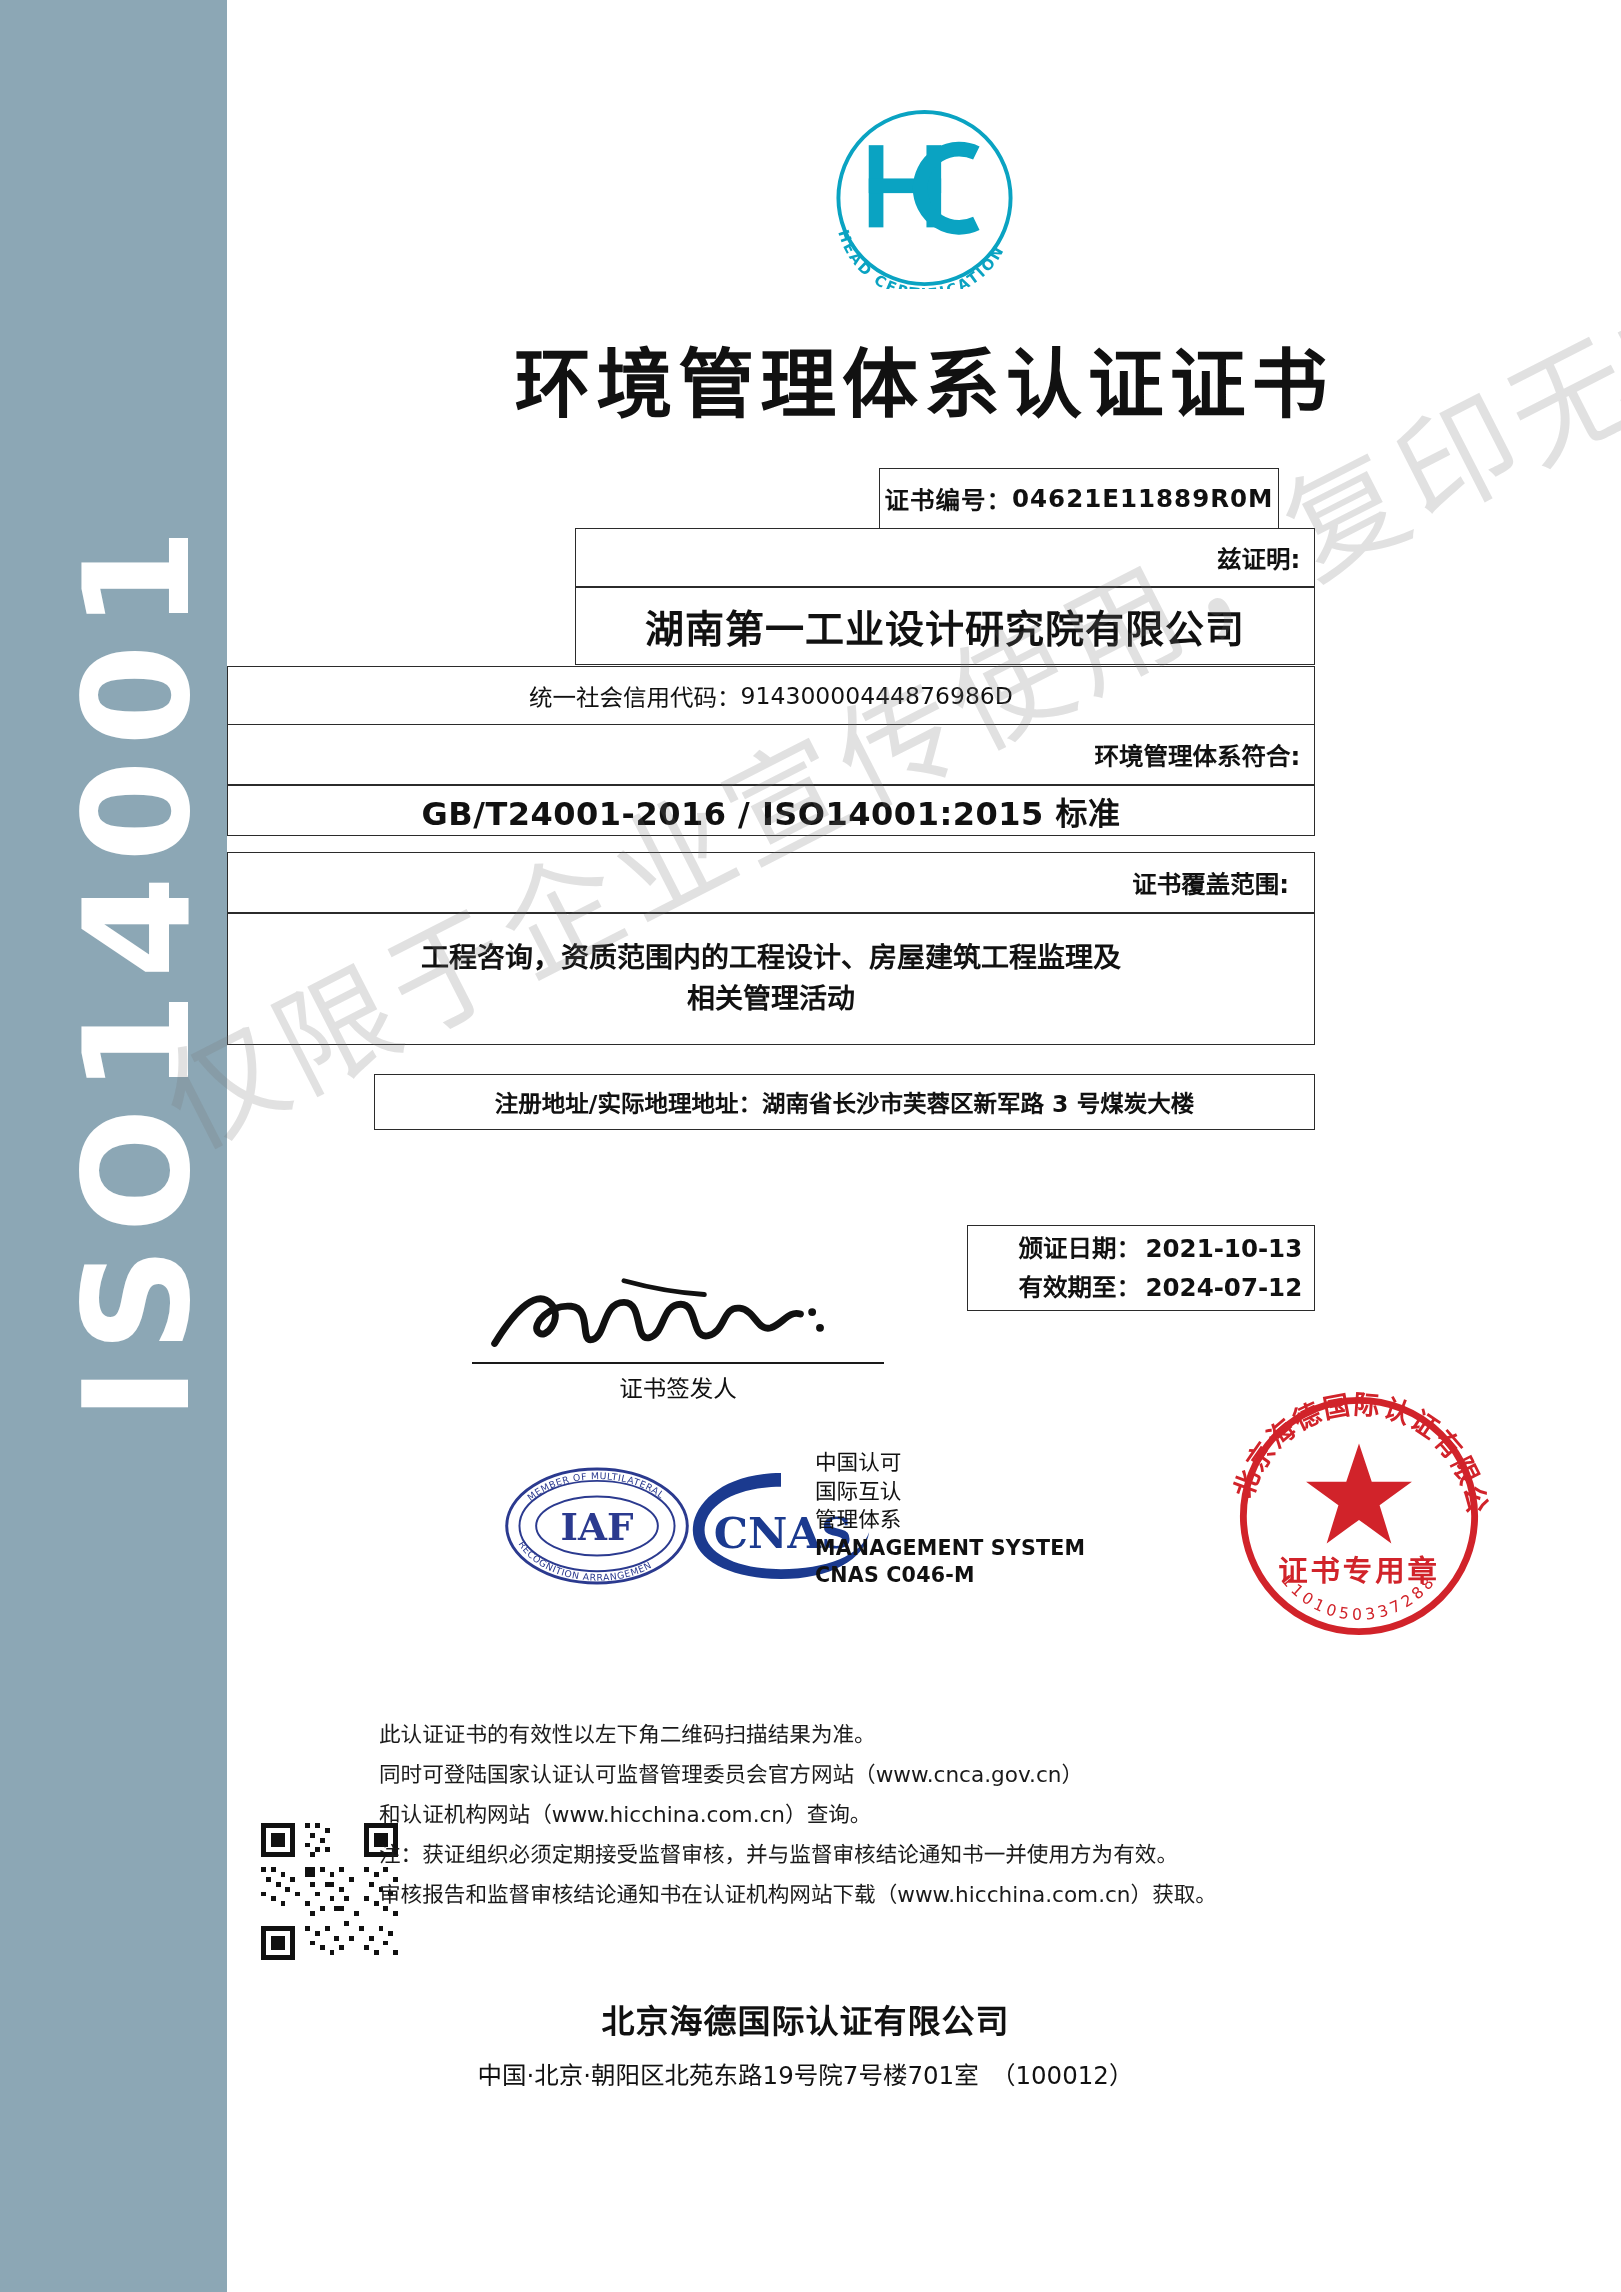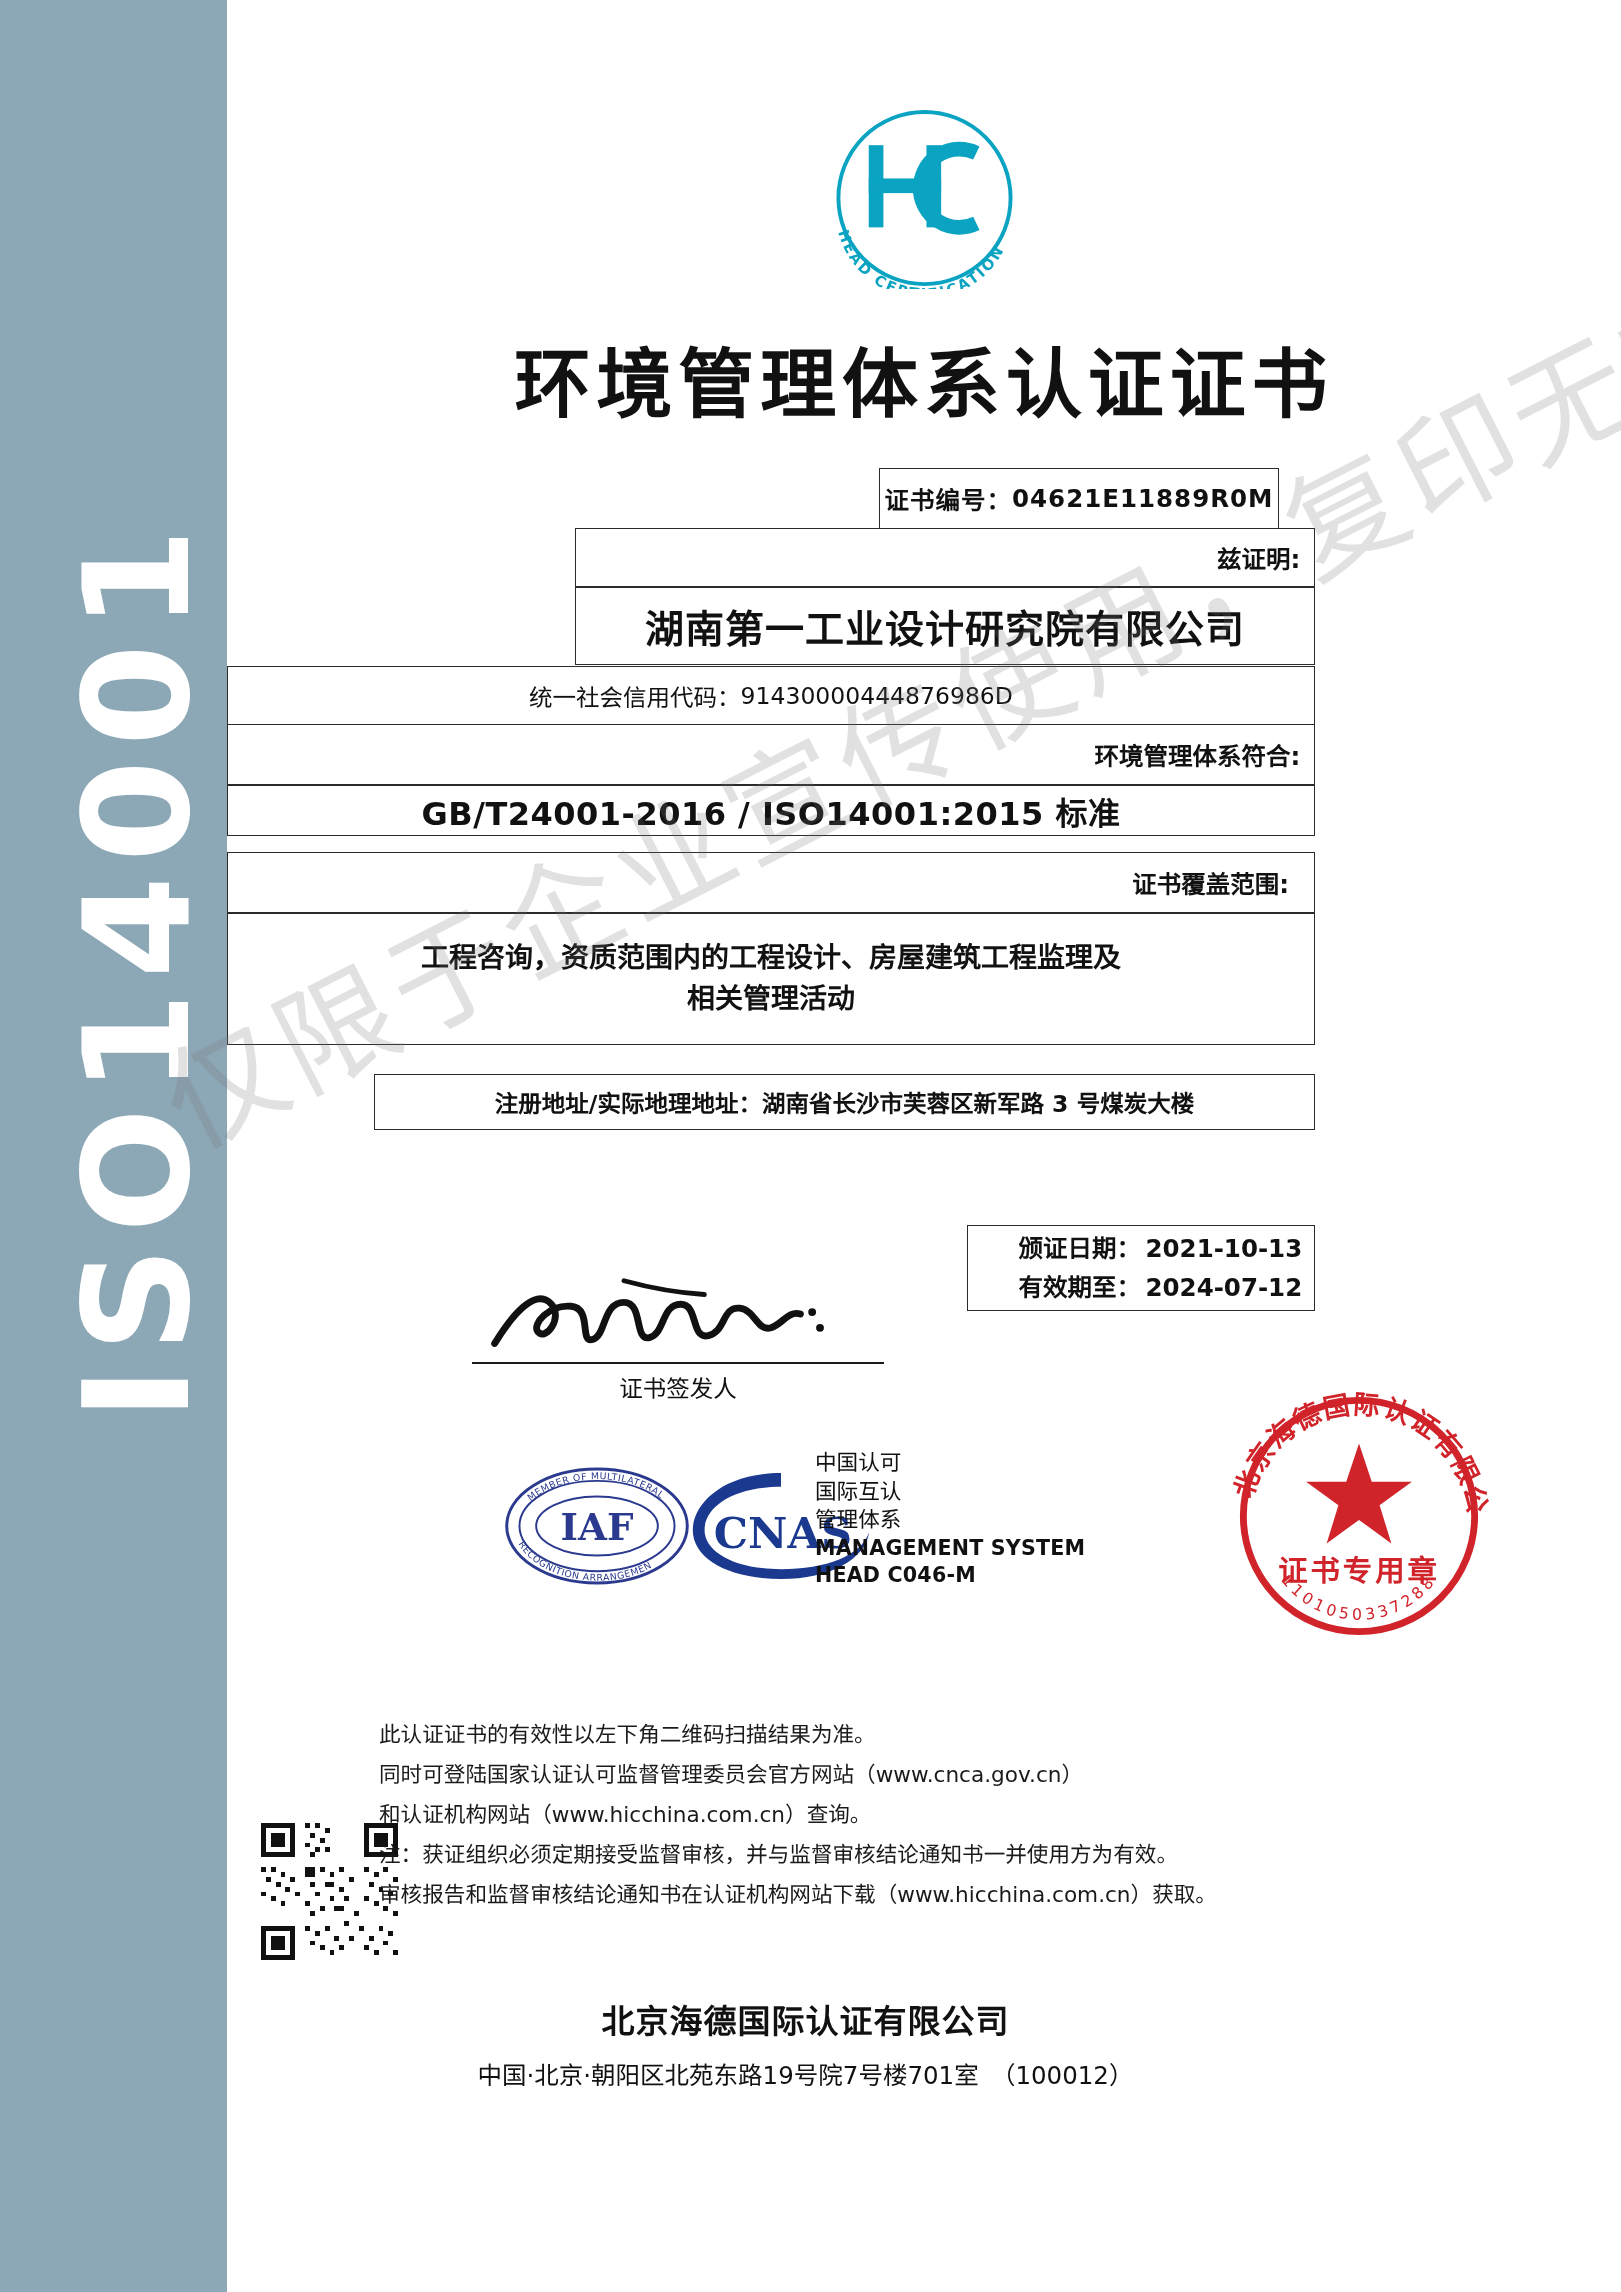--- a/index.html
+++ b/index.html
@@ -393,21 +393,21 @@
                  C 182 92, 146 106, 100 106 C 52 106, 22 88, 22 66 C 22 42, 52 22, 100 22 Z" fill="#1b3a8f"></path>
         <text x="102" y="84" text-anchor="middle" font-family="DejaVu Serif, serif" font-size="44" font-weight="bold" fill="#1b3a8f">CNAS</text>
       </svg>
     </div>
 
     <div class="cnas-text">
       <div>中国认可</div>
       <div>国际互认</div>
       <div>管理体系</div>
       <div class="en">MANAGEMENT SYSTEM</div>
-      <div class="en">HEAD C046-M</div>
+      <div class="en">CNAS C046-M</div>
     </div>
 
     <div class="seal">
       <svg width="294" height="294" viewBox="0 0 300 300">
         <defs>
           <path id="sealTop" d="M 38 160 A 112 112 0 0 1 262 160"></path>
           <path id="sealBot" d="M 52 160 A 98 98 0 0 0 248 160"></path>
         </defs>
         <circle cx="150" cy="152" r="118" fill="none" stroke="#d1232a" stroke-width="7"></circle>
         <text font-family="DejaVu Sans, sans-serif" font-size="27" font-weight="bold" fill="#d1232a" letter-spacing="2">

